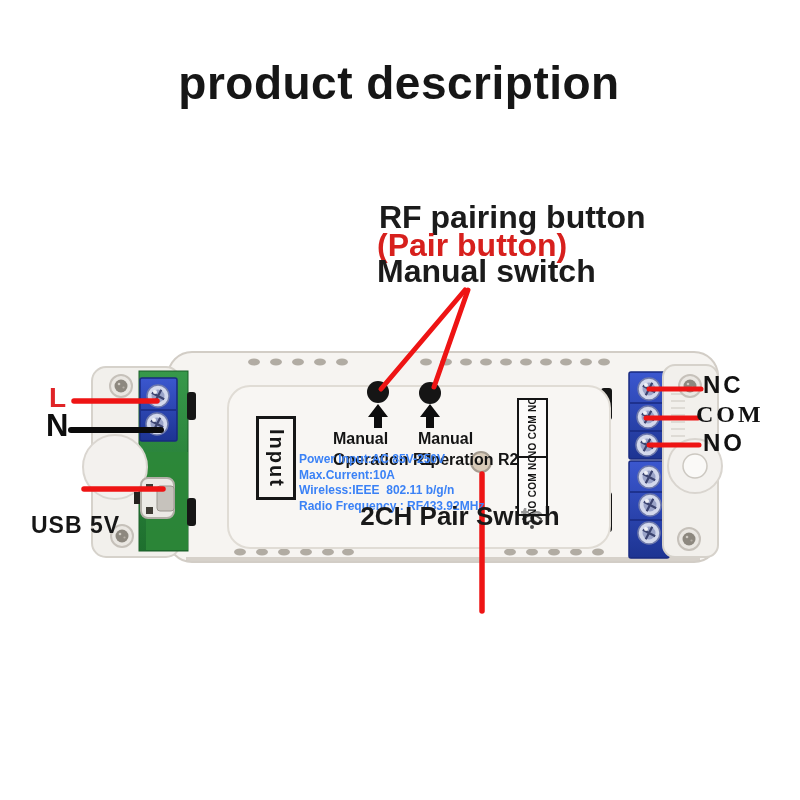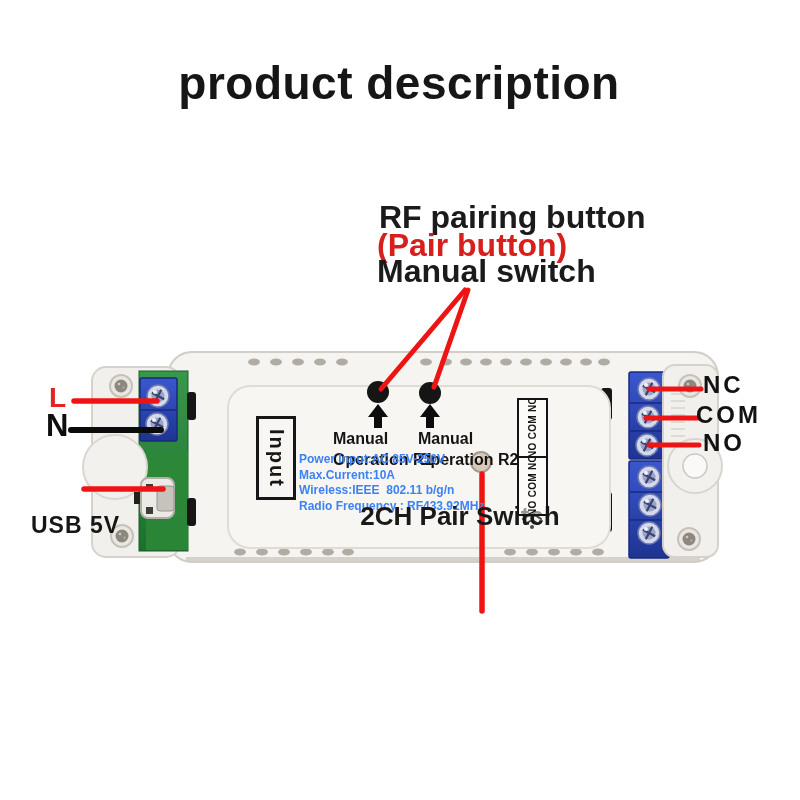--- a/index.html
+++ b/index.html
@@ -11,21 +11,21 @@
   .ann{font-size:32px;font-weight:600;color:#1b1b1b;white-space:nowrap;}
   .lbl-rf{left:379px;top:199px;}
   .lbl-pair{left:377px;top:227px;color:#d7201d;}
   .lbl-manual{left:377px;top:253px;}
   .lbl-wifi{left:379px;top:617px;}
   .lbl-l{left:49px;top:382px;font-size:28px;font-weight:700;color:#e02427;}
   .lbl-n{left:46px;top:408px;font-size:31px;font-weight:700;color:#0e0e0e;}
   .lbl-usb{left:31px;top:512px;font-size:23px;font-weight:600;letter-spacing:1px;color:#161616;}
   .rlbl{font-size:24px;font-weight:600;letter-spacing:3px;color:#121212;white-space:nowrap;}
   .lbl-nc{left:703px;top:371px;}
-  .lbl-com{left:696px;top:401px;}
+  .lbl-com{left:696px;top:401px;font-family:Liberation Serif, serif;}
   .lbl-no{left:703px;top:429px;}
   .device-svg{left:0;top:0;}
   .input-box{left:256px;top:416px;width:34px;height:78px;border:3px solid #161616;
              display:flex;align-items:center;justify-content:center;background:transparent;}
   .input-box span{writing-mode:vertical-rl;font-size:20px;font-weight:600;letter-spacing:2px;color:#161616;}
   .btn-lbl{font-size:16px;font-weight:700;line-height:1.3;white-space:pre-line;color:#141414;}
   .r1-lbl{left:333px;top:429px;}
   .r2-lbl{left:418px;top:429px;}
   .specs{left:299px;top:452px;font-size:12px;font-weight:700;color:#3b82f6;line-height:15.5px;}
   .specs div{white-space:pre;}

